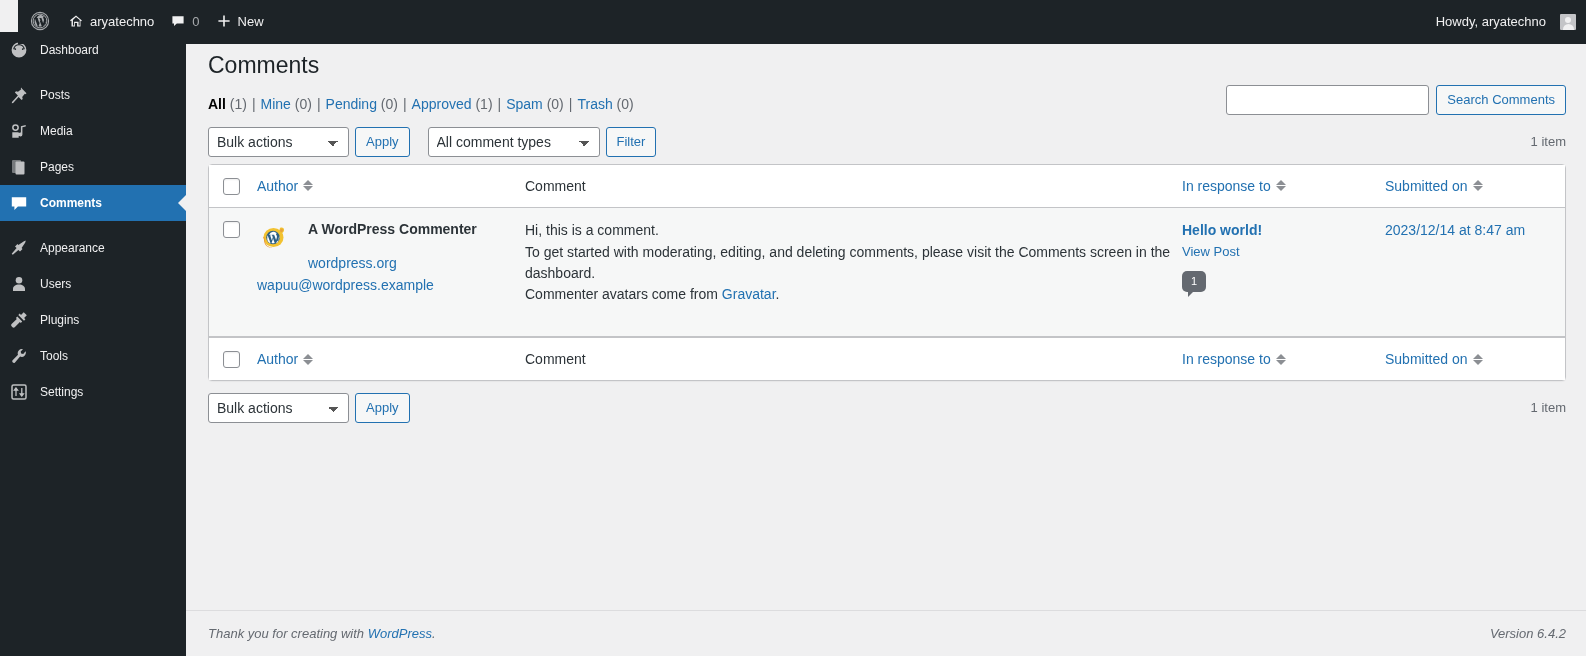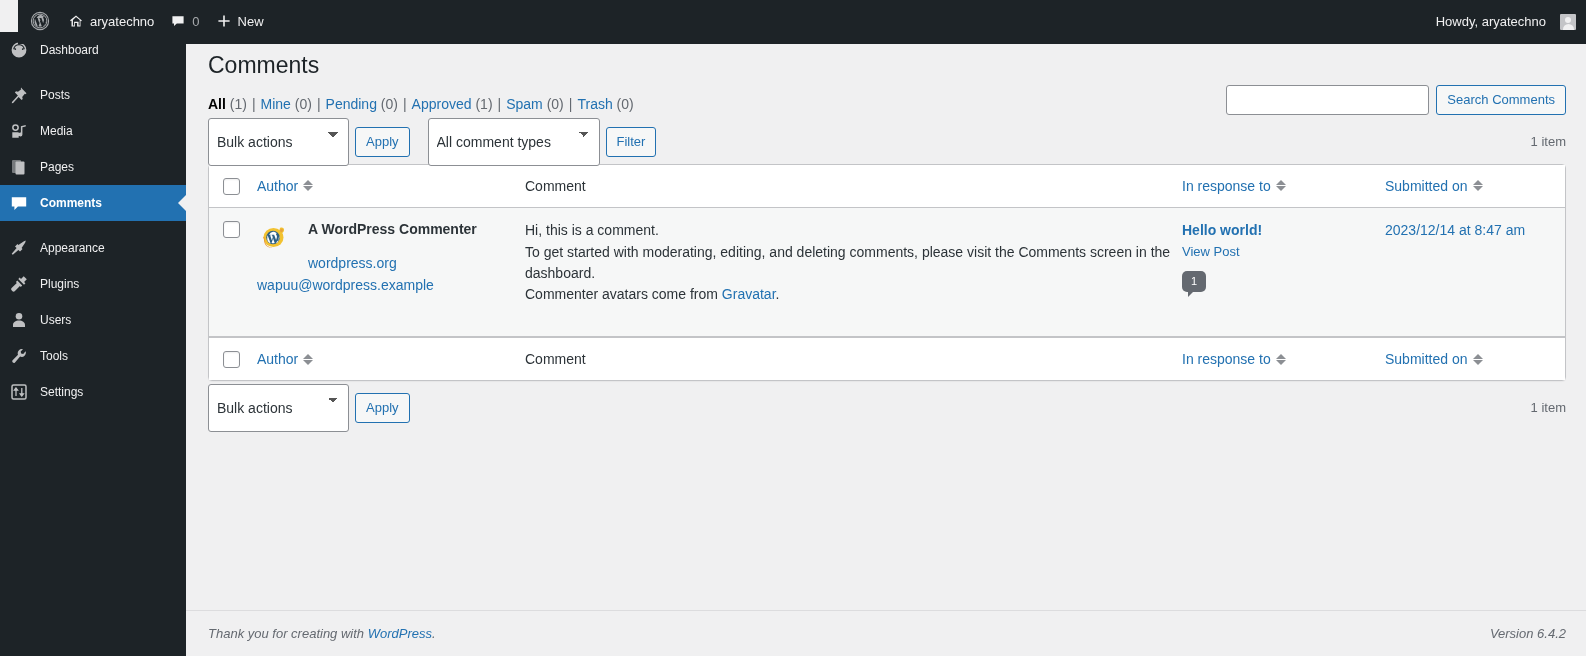--- a/index.html
+++ b/index.html
@@ -183,21 +183,21 @@
 
   
   .tablenav {
     display: flex; align-items: center;
     height: 30px;
     margin: 9px 0 7px 0;
     position: relative;
   }
   .tablenav.bottom { margin: 12px 0 0 0; }
   select.wp-select {
-    height: 48px;
+    height: 30px;
     border: 1px solid #8c8f94;
     border-radius: 3px;
     background-color: #fff;
     color: #2c3338;
     font-size: 14px;
     padding: 0 28px 0 8px;
     font-family: "Liberation Sans", sans-serif;
     -webkit-appearance: none; appearance: none;
     background-image:
       linear-gradient(45deg, transparent 50%, #555 50%),
@@ -481,34 +481,34 @@
       <svg width="20" height="20" viewBox="0 0 20 20" aria-hidden="true">
         <path d="M17.2 3.1c-.5-.6-1.6-.3-3 .6L9.4 6.9l-.9-.9L6 8.5l1.6 1.6-4.9 5.6 1.1 1.1 5.6-4.9 1.6 1.6 2.5-2.5-.9-.9 3.2-4.8c.9-1.4 1.2-2.5.4-3.2l0 0z" fill="#f0f0f1"></path>
       </svg>
     </span>
     <span>Appearance</span>
   </div>
 
   <div class="menu-item">
     <span class="mi-icon">
       <svg width="20" height="20" viewBox="0 0 20 20" aria-hidden="true">
-        <path d="M14.7 2.2 12 4.9l-1.3-1.3-1.4 1.4 5.7 5.7 1.4-1.4-1.3-1.3 2.7-2.7-3.1-3.1zM8.3 6.6 6.9 8l.9.9-5.2 5.2c-.6.6-.6 1.6 0 2.2l.9.9c.6.6 1.6.6 2.2 0l5.2-5.2.9.9 1.4-1.4-4.9-4.9z" fill="#f0f0f1"></path>
-      </svg>
-    </span>
-    <span>Plugins</span>
-  </div>
-
-  <div class="menu-item">
-    <span class="mi-icon">
-      <svg width="20" height="20" viewBox="0 0 20 20" aria-hidden="true">
         <circle cx="10" cy="6.3" r="3.3" fill="#f0f0f1"></circle>
         <path d="M10 10.6c-3.4 0-6 1.9-6 4.3v2h12v-2c0-2.4-2.6-4.3-6-4.3z" fill="#f0f0f1"></path>
       </svg>
     </span>
     <span>Users</span>
+  </div>
+
+  <div class="menu-item">
+    <span class="mi-icon">
+      <svg width="20" height="20" viewBox="0 0 20 20" aria-hidden="true">
+        <path d="M14.7 2.2 12 4.9l-1.3-1.3-1.4 1.4 5.7 5.7 1.4-1.4-1.3-1.3 2.7-2.7-3.1-3.1zM8.3 6.6 6.9 8l.9.9-5.2 5.2c-.6.6-.6 1.6 0 2.2l.9.9c.6.6 1.6.6 2.2 0l5.2-5.2.9.9 1.4-1.4-4.9-4.9z" fill="#f0f0f1"></path>
+      </svg>
+    </span>
+    <span>Plugins</span>
   </div>
 
   <div class="menu-item">
     <span class="mi-icon">
       <svg width="20" height="20" viewBox="0 0 20 20" aria-hidden="true">
         <path d="M16.6 5.3a4.2 4.2 0 0 1-5.5 5.3l-5.1 5.8a1.6 1.6 0 0 1-2.4-2.1l5.4-5.5a4.2 4.2 0 0 1 5-5.6l-2.3 2.3.4 2.1 2.1.4 2.4-2.7z" fill="#f0f0f1"></path>
       </svg>
     </span>
     <span>Tools</span>
   </div>

